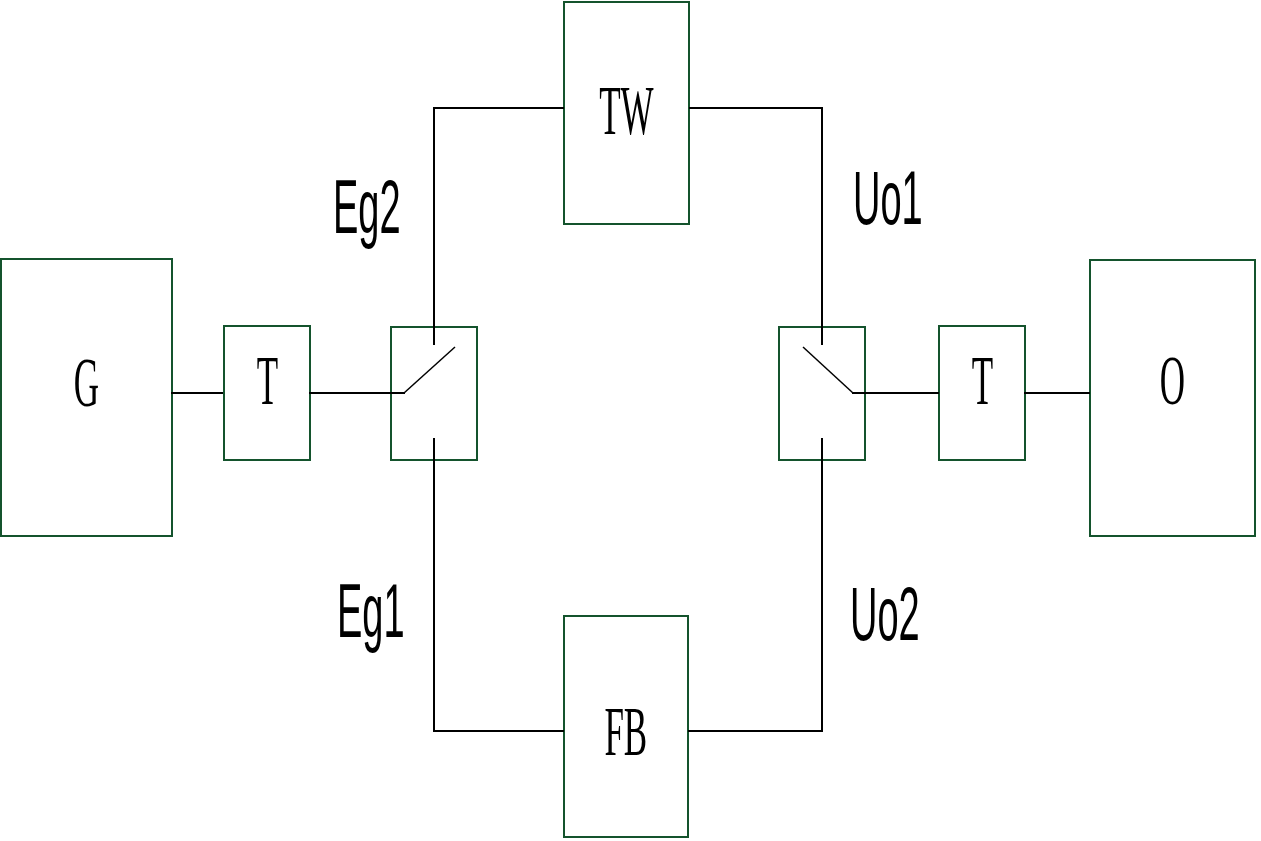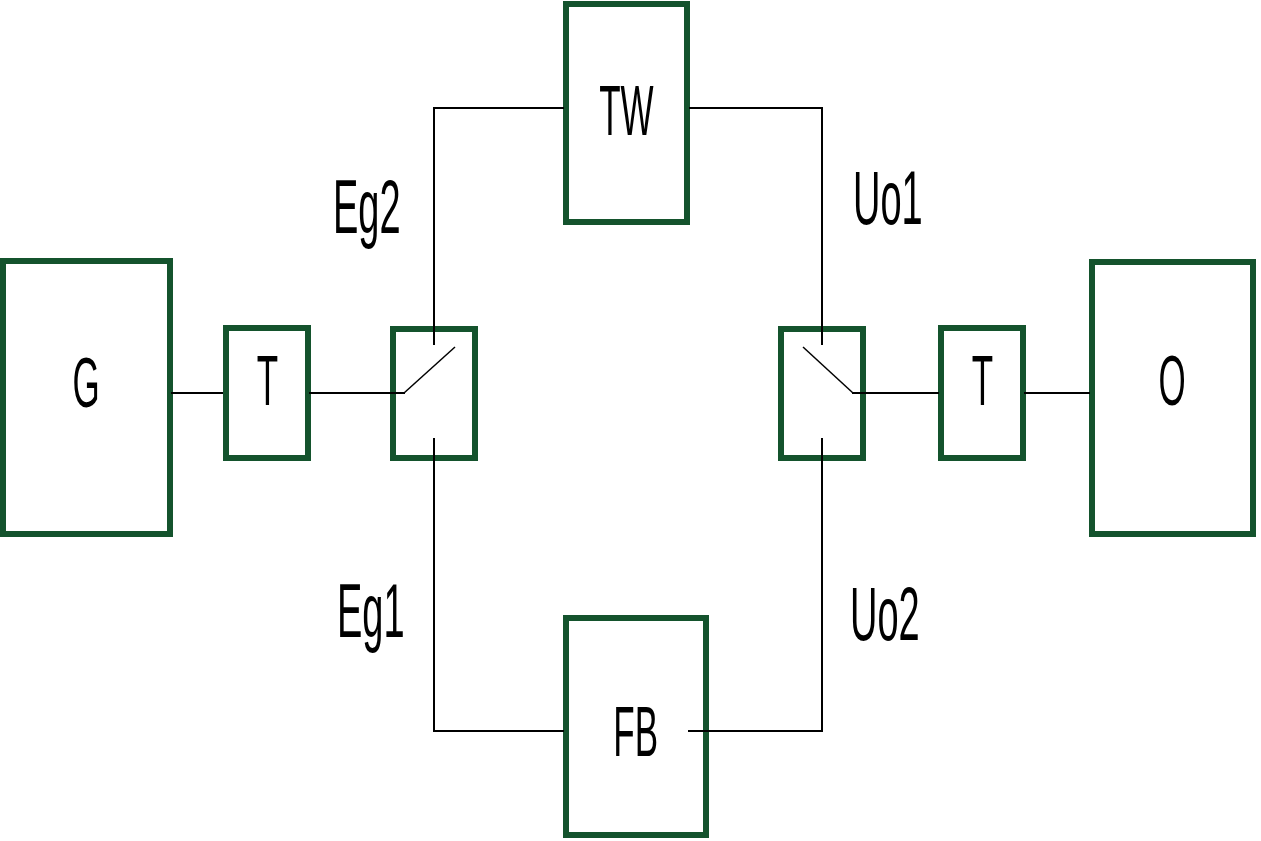--- a/index.html
+++ b/index.html
@@ -7,26 +7,27 @@
     position: relative;
     width: 1261px;
     height: 841px;
     background: #ffffff;
     font-family: "Liberation Sans", sans-serif;
     color: #000000;
     overflow: hidden;
   }
   .box {
     position: absolute;
-    border: 6px solid #14532d;
+    border: 2px solid #14532d;
     box-sizing: border-box;
     background: #ffffff;
     display: flex;
     align-items: center;
     justify-content: center;
+    font-family: Liberation Serif, serif;
   }
   .letter {
     font-size: 70px;
     line-height: 1;
     white-space: nowrap;
     display: inline-block;
     transform: translateY(var(--dy, 0px)) scaleX(0.5);
   }
   .wire {
     position: absolute;
@@ -57,21 +58,21 @@
   </div>
 
   <div class="box" style="left:223px; top:325px; width:88px; height:136px;">
     <span class="letter" style="--dy:-12px;">T</span>
   </div>
 
   <div class="box" style="left:563px; top:1px; width:127px; height:224px;">
     <span class="letter" style="--dy:-2px;">TW</span>
   </div>
 
-  <div class="box" style="left:563px; top:615px; width:146px; height:223px;">
+  <div class="box" style="left:563px; top:615px; width:126px; height:223px;">
     <span class="letter" style="--dy:5px;">FB</span>
   </div>
 
   <div class="box" style="left:938px; top:325px; width:88px; height:136px;">
     <span class="letter" style="--dy:-12px;">T</span>
   </div>
 
   <div class="box" style="left:1089px; top:259px; width:167px; height:278px;">
     <span class="letter" style="--dy:-17px;">O</span>
   </div>

